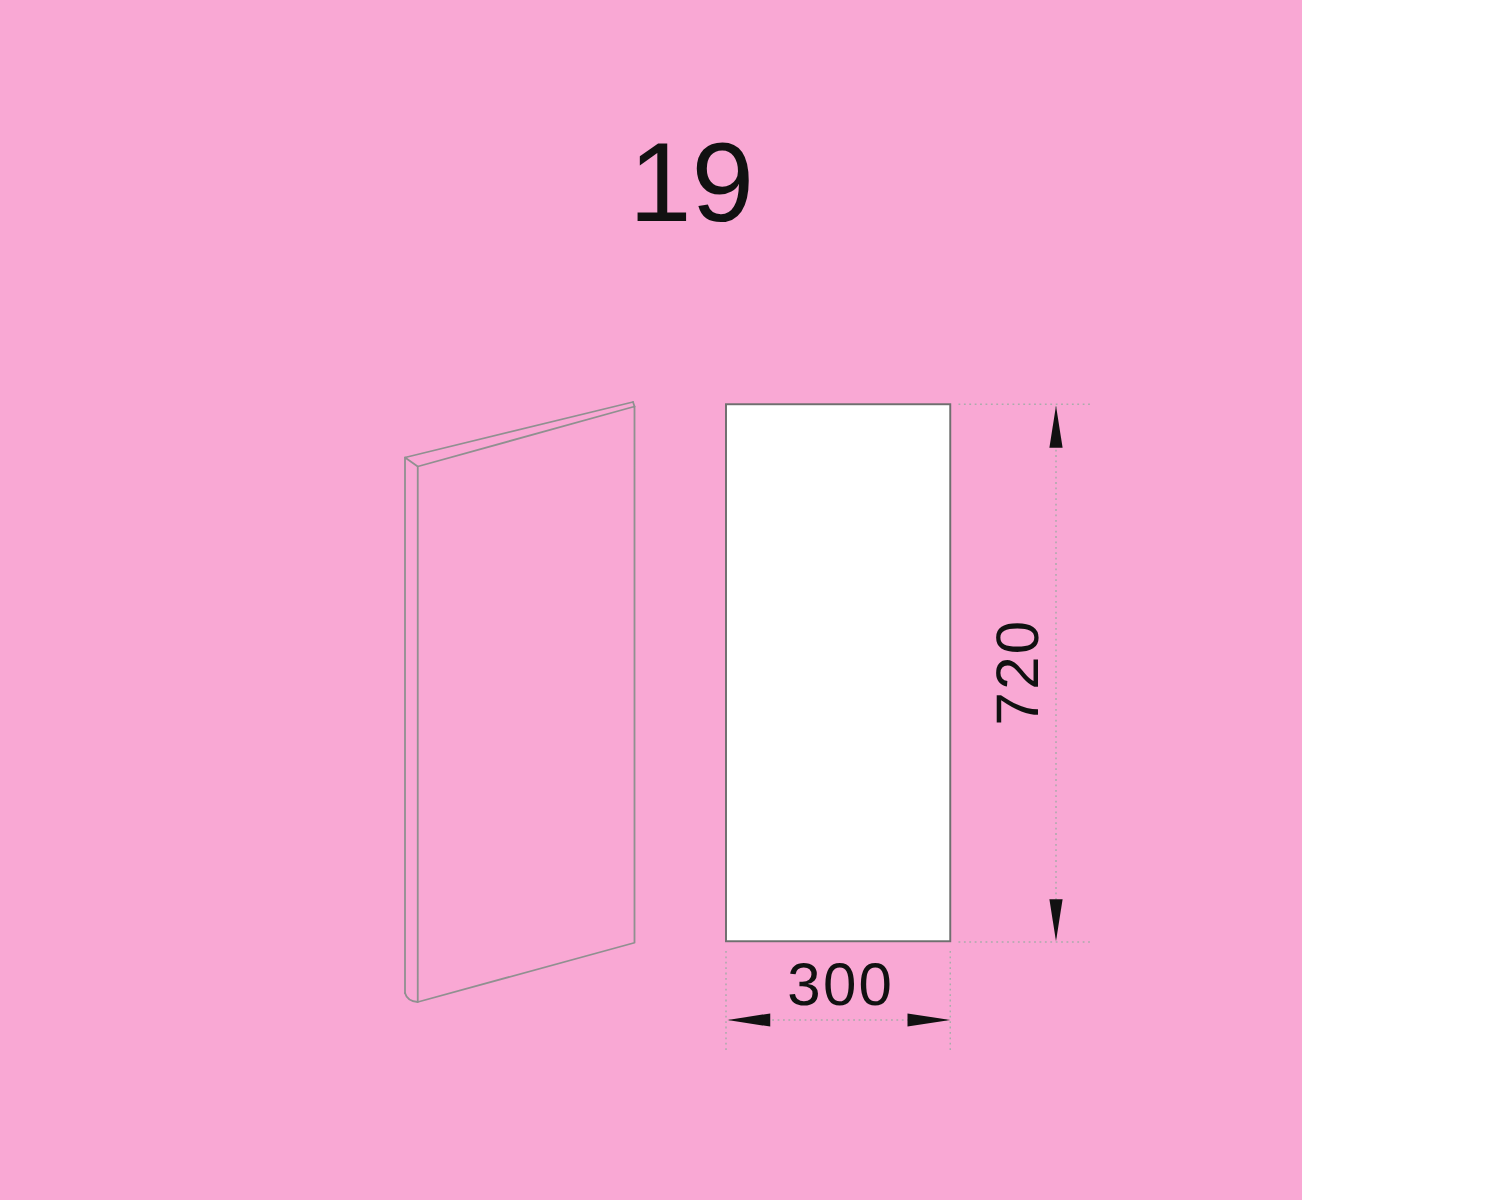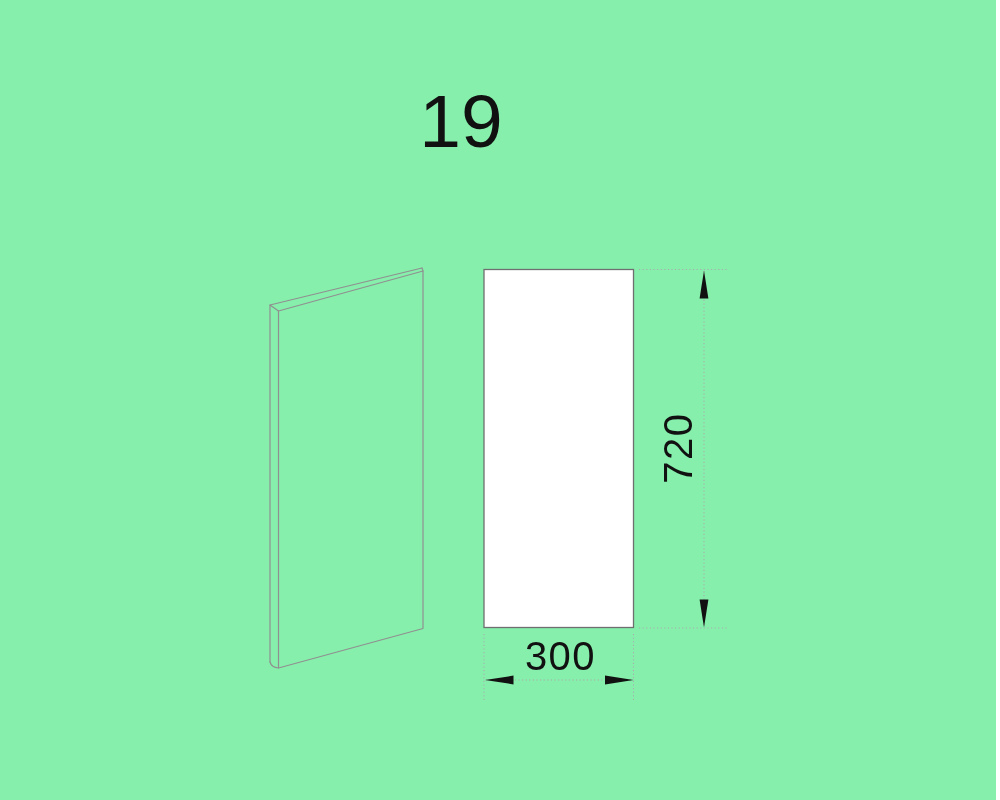--- a/index.html
+++ b/index.html
@@ -6,23 +6,23 @@
     margin: 0;
     padding: 0;
     width: 1000px;
     height: 800px;
     background: #ffffff;
     font-family: "Liberation Sans", sans-serif;
     overflow: hidden;
   }
   .canvas {
     position: relative;
-    width: 996px;
+    width: 868px;
     height: 800px;
-    background: #86efac;
+    background: #f9a8d4;
   }
   svg { display: block; }
   .dim-label {
     font-family: "Liberation Sans", sans-serif;
     font-size: 40px;
     letter-spacing: 1.5px;
     fill: #111111;
   }
   .title-label {
     font-family: "Liberation Sans", sans-serif;

